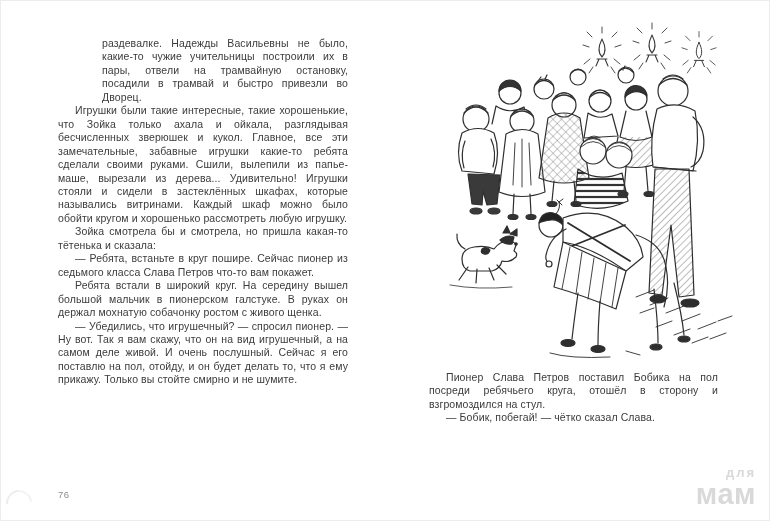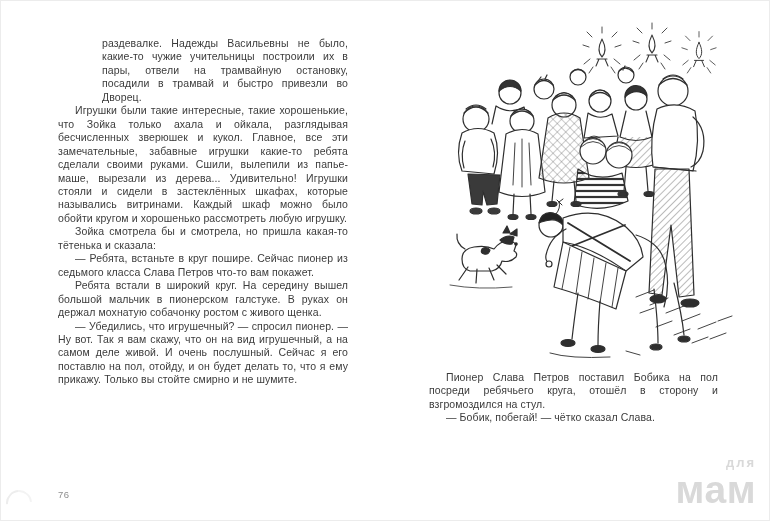--- a/index.html
+++ b/index.html
@@ -24,21 +24,21 @@
   }
   .page-num.pn-left  { left:57px;  top:477px;margin-top:11px; }
   .page-num.pn-right { left:694px; top:475px; font-style:italic; color:#5e5e5e; z-index:3;margin-top:48px; }
   
   .watermark {
     position:absolute; right:13px; bottom:11px; z-index:2;
     color:#d9d9d9; font-weight:bold; text-align:right; line-height:1;
     user-select:none;
   }
   .watermark .wm1 { display:block; font-size:13px; letter-spacing:2px; margin-bottom:1px; }
-  .watermark .wm2 { display:block; font-size:39px; letter-spacing:0.5px; }
+  .watermark .wm2 { display:block; font-size:29px; letter-spacing:0.5px; }
   
   .corner-mark {
     position:absolute; left:5px; bottom:4px; width:22px; height:22px;
     border:2px solid transparent; border-left-color:#ededed; border-top-color:#f3f3f3;
     border-radius:50%; transform:rotate(40deg);
   }
   
   .illustration { position:absolute; left:429px; top:20px; width:308px; height:350px; }
 </style>
 </head>

